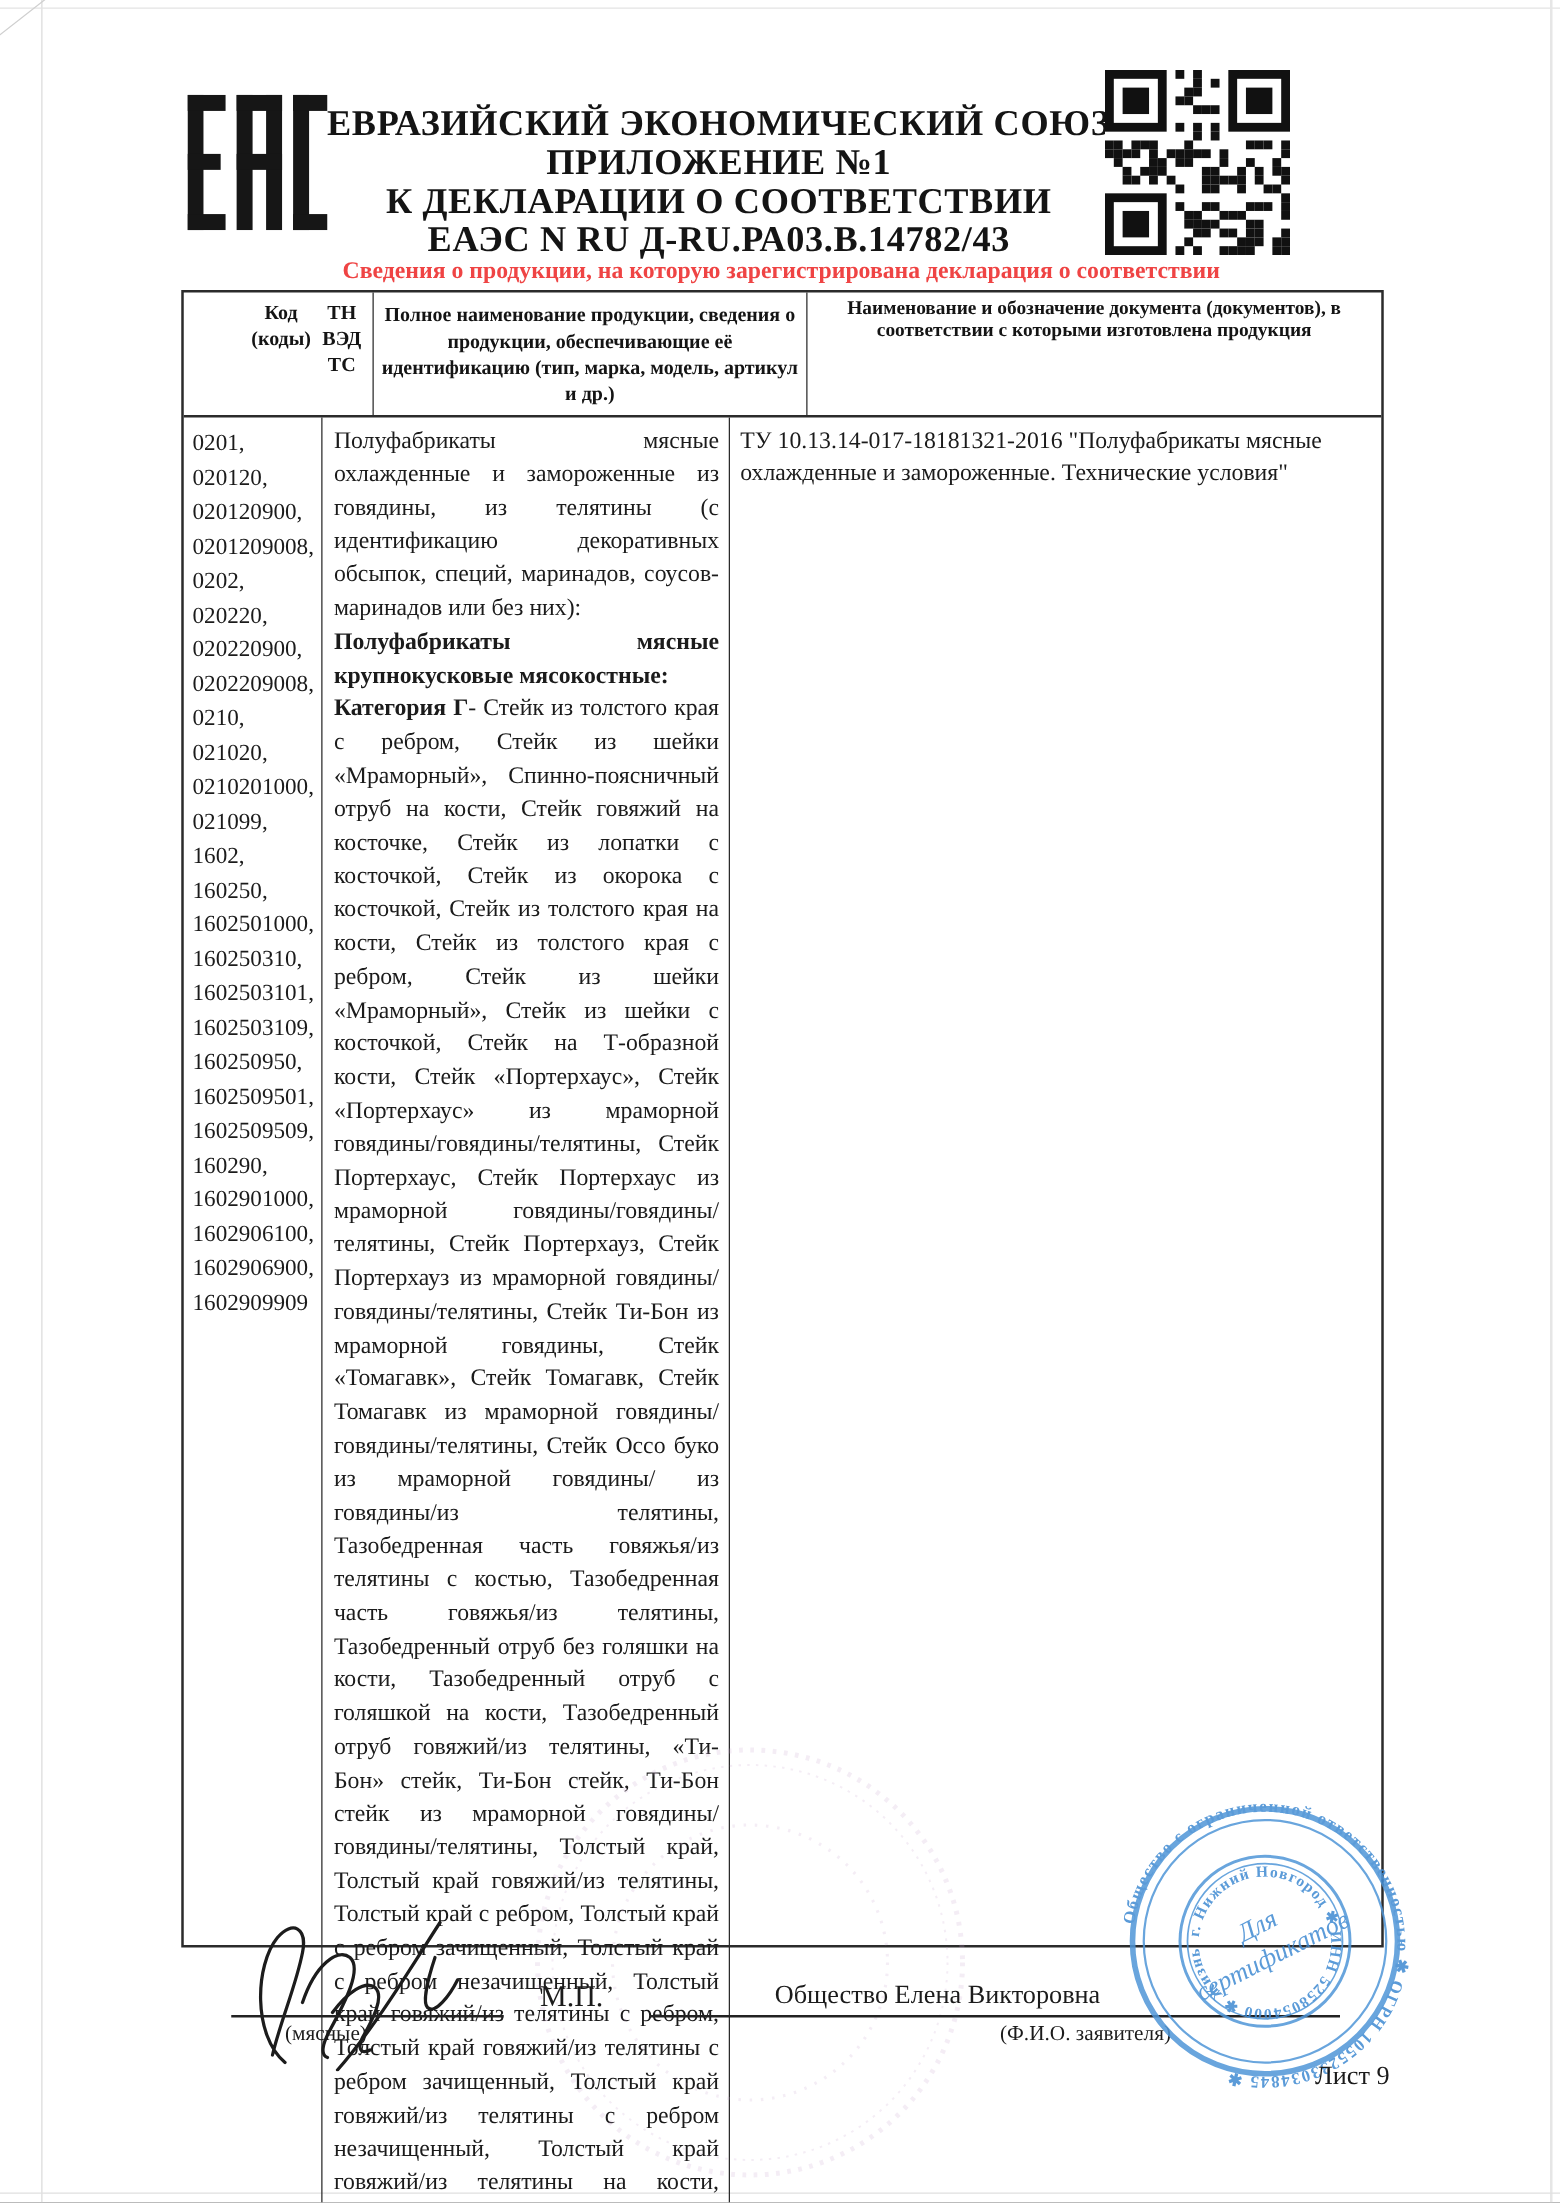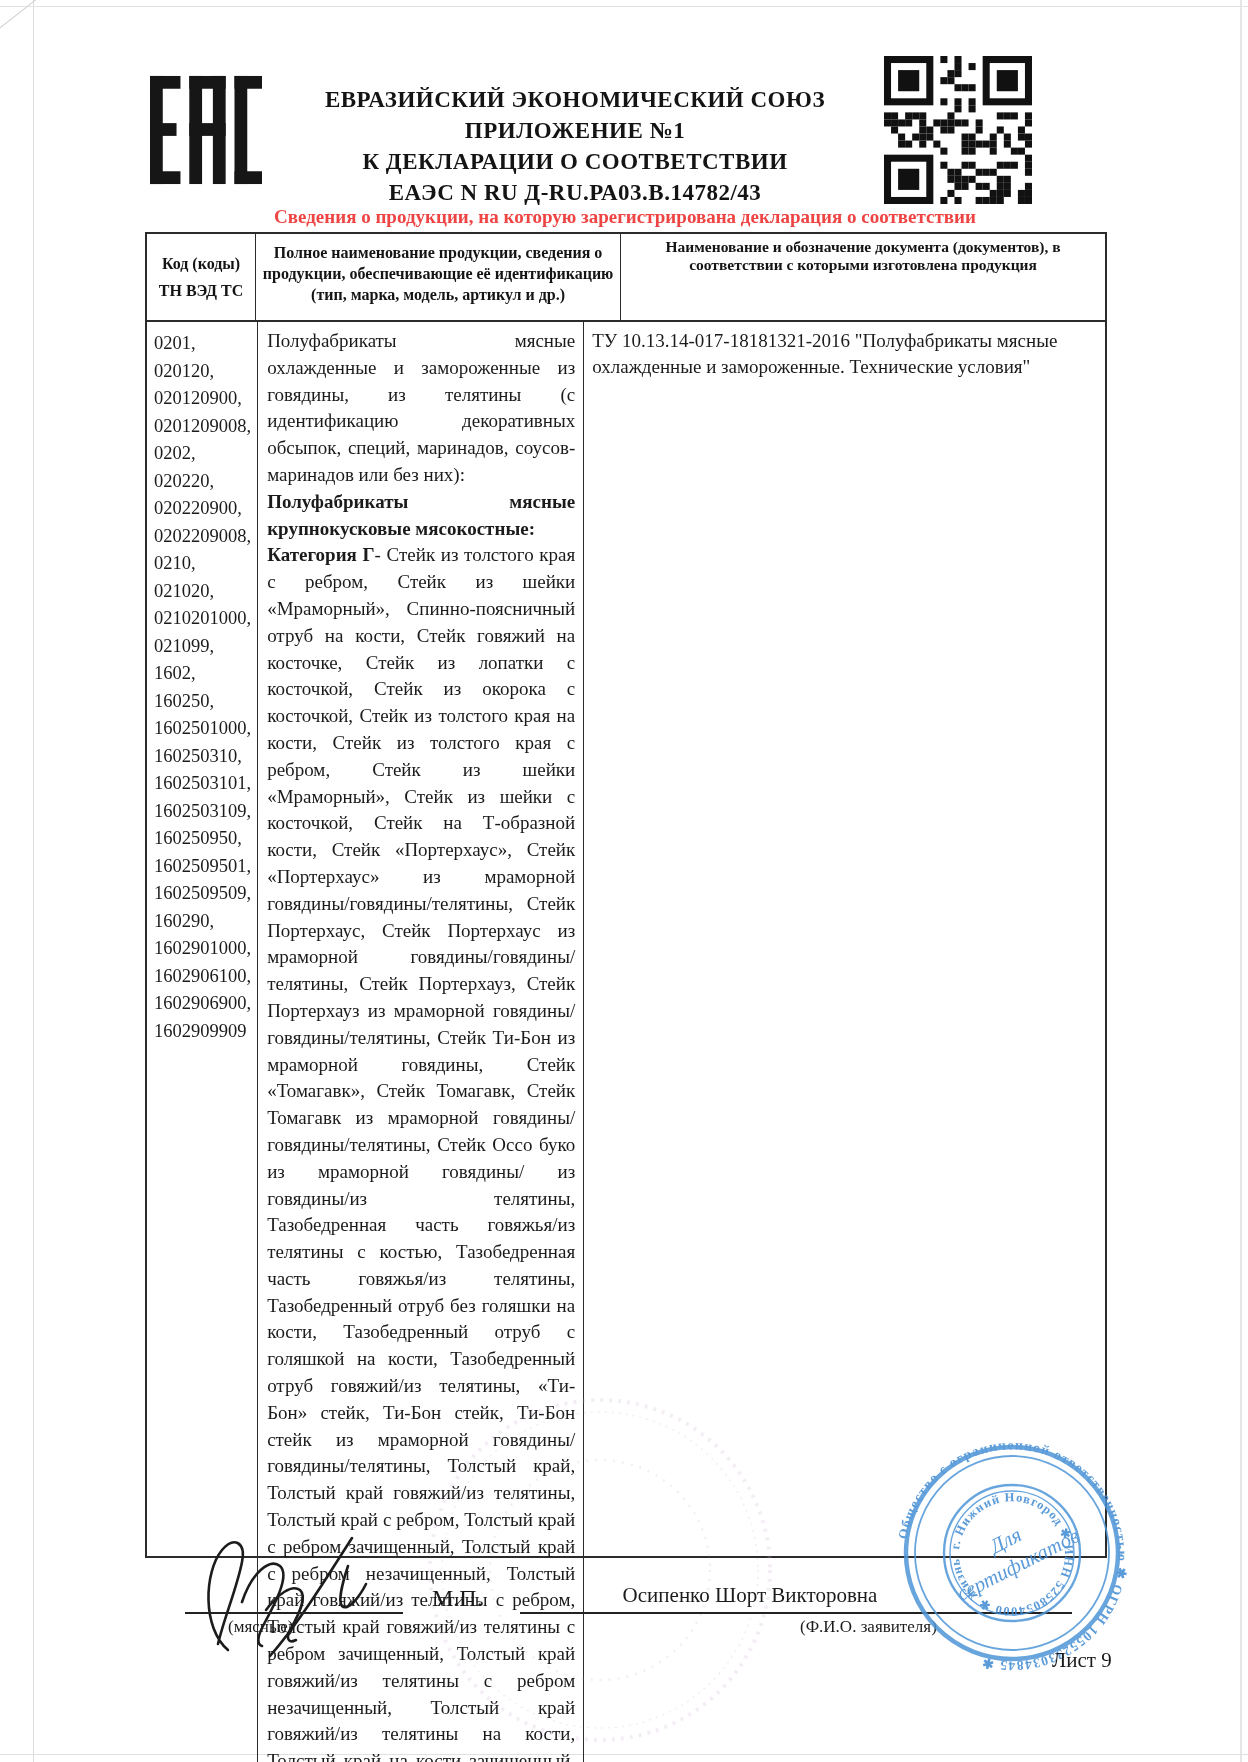--- a/index.html
+++ b/index.html
@@ -13,37 +13,37 @@
   .scan-edge-left { position:absolute; left:33px; top:0; width:1px; height:100%; background:#dcdcdc; }
   .scan-edge-top { position:absolute; left:0; top:6px; width:100%; height:1px; background:#e3e3e3; }
   .scan-edge-right { position:absolute; right:6px; top:0; width:2px; height:100%; background:#e6e6e6; }
   .scan-edge-bottom { position:absolute; left:0; bottom:7px; width:100%; height:1px; background:#e0e0e0; }
   .scan-corner { position:absolute; left:-28px; top:14px; width:90px; height:1px; background:#cfcfcf; transform:rotate(-38deg); }
 
   
   .eac-logo { position:absolute; left:150px; top:73px; width:112px; height:114px; }
   .eac-logo rect { fill:#161616; }
   .title-block { position:absolute; left:250px; top:84px; width:650px; text-align:center;
-    font-weight:bold; font-size:23px; line-height:31px; letter-spacing:.5px; color:#141414; }
+    font-weight:bold; font-size:29px; line-height:31px; letter-spacing:.5px; color:#141414; }
   .qr { position:absolute; left:884px; top:56px; width:148px; height:148px; }
 
   .subtitle { position:absolute; left:150px; top:206px; width:950px; text-align:center;
     font-weight:bold; font-size:19px; color:#ef4444; }
 
   
   .decl-table { position:absolute; left:145px; top:232px; width:962px; height:1326px;
     border:2px solid #2b2b2b; display:flex; flex-direction:column; background:transparent; }
   .t-head { display:flex; flex:0 0 88px; border-bottom:2px solid #2b2b2b; }
   .t-body { display:flex; flex:1 1 auto; }
   .c1 { width:165px; border-right:1.5px solid #2b2b2b; }
   .c2 { width:570px; border-right:1.5px solid #2b2b2b; }
   .c3 { flex:1 1 auto; }
   .h-cell { font-weight:bold; text-align:center; padding:6px 6px; font-size:16px; line-height:21px; color:#141414; }
   .h-cell.small { font-size:15.5px; line-height:17.5px; padding-top:4px; }
-  .h-col1 { display:flex; flex-direction:column; justify-content:center; gap:6px; }
+  .h-col1 { display:flex; justify-content:center; gap:6px;margin-left:48px; }
   .codes-cell { padding:8px 6px 0 7px; font-size:18.5px; line-height:27.5px;
     text-align:justify; word-spacing:2px; }
   .product-cell { padding:6px 8px 0 9px; font-size:19px; line-height:26.8px; text-align:justify; }
   .product-cell p { text-align:justify; }
   .doc-cell { padding:6px 6px 0 8px; font-size:19px; line-height:26px; }
   b.inline { font-weight:bold; }
 
   
   .sig-line { position:absolute; left:185px; top:1612px; width:218px; height:2px; background:#222; }
   .sig-caption { position:absolute; left:228px; top:1617px; font-size:17px; }
@@ -269,21 +269,21 @@
       <path d="M66,78 C78,62 92,52 100,58 C108,65 98,84 90,98 C86,106 88,112 96,108"></path>
       <path d="M70,124 C100,90 130,40 152,6"></path>
       <path d="M148,34 C142,52 138,70 142,74 C148,80 160,64 166,52"></path>
     </g>
   </svg>
   <div class="sig-line"></div>
   <div class="sig-caption">(мясные)</div>
 
   <div class="mp-label">М.П.</div>
 
-  <div class="applicant-name">Осипенко Шорт Викторовна</div>
+  <div class="applicant-name">Общество Елена Викторовна</div>
   <div class="name-line"></div>
   <div class="applicant-caption">(Ф.И.О. заявителя)</div>
 
   <svg class="stamp" viewBox="0 0 270 270">
     <defs>
       <path id="ring-outer" d="M 29,135 A 106,106 0 1 1 28.99,135.5" fill="none"></path>
       <path id="ring-inner" d="M 82,135 A 53,53 0 1 1 81.99,135.5" fill="none"></path>
     </defs>
     <circle cx="135" cy="135" r="106" stroke-width="4.5"></circle>
     <circle cx="135" cy="135" r="97" stroke-width="1.8"></circle>

